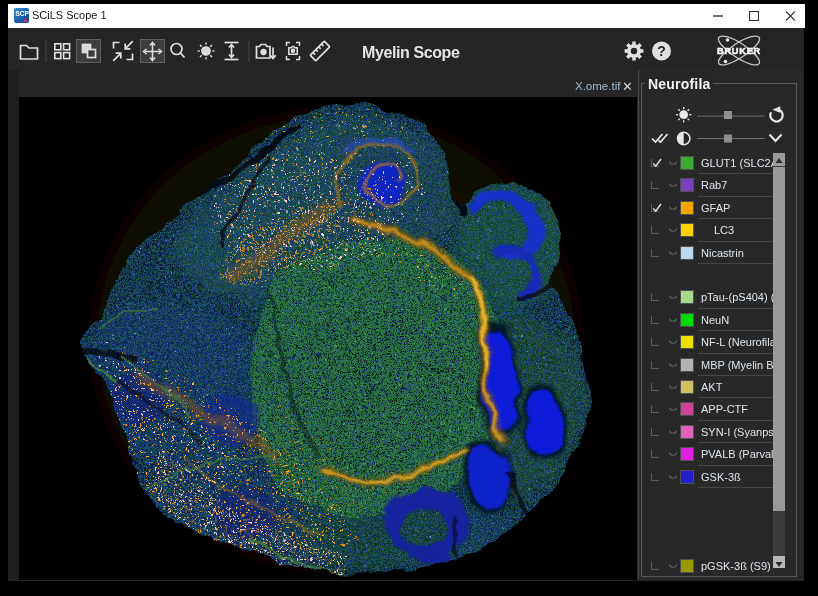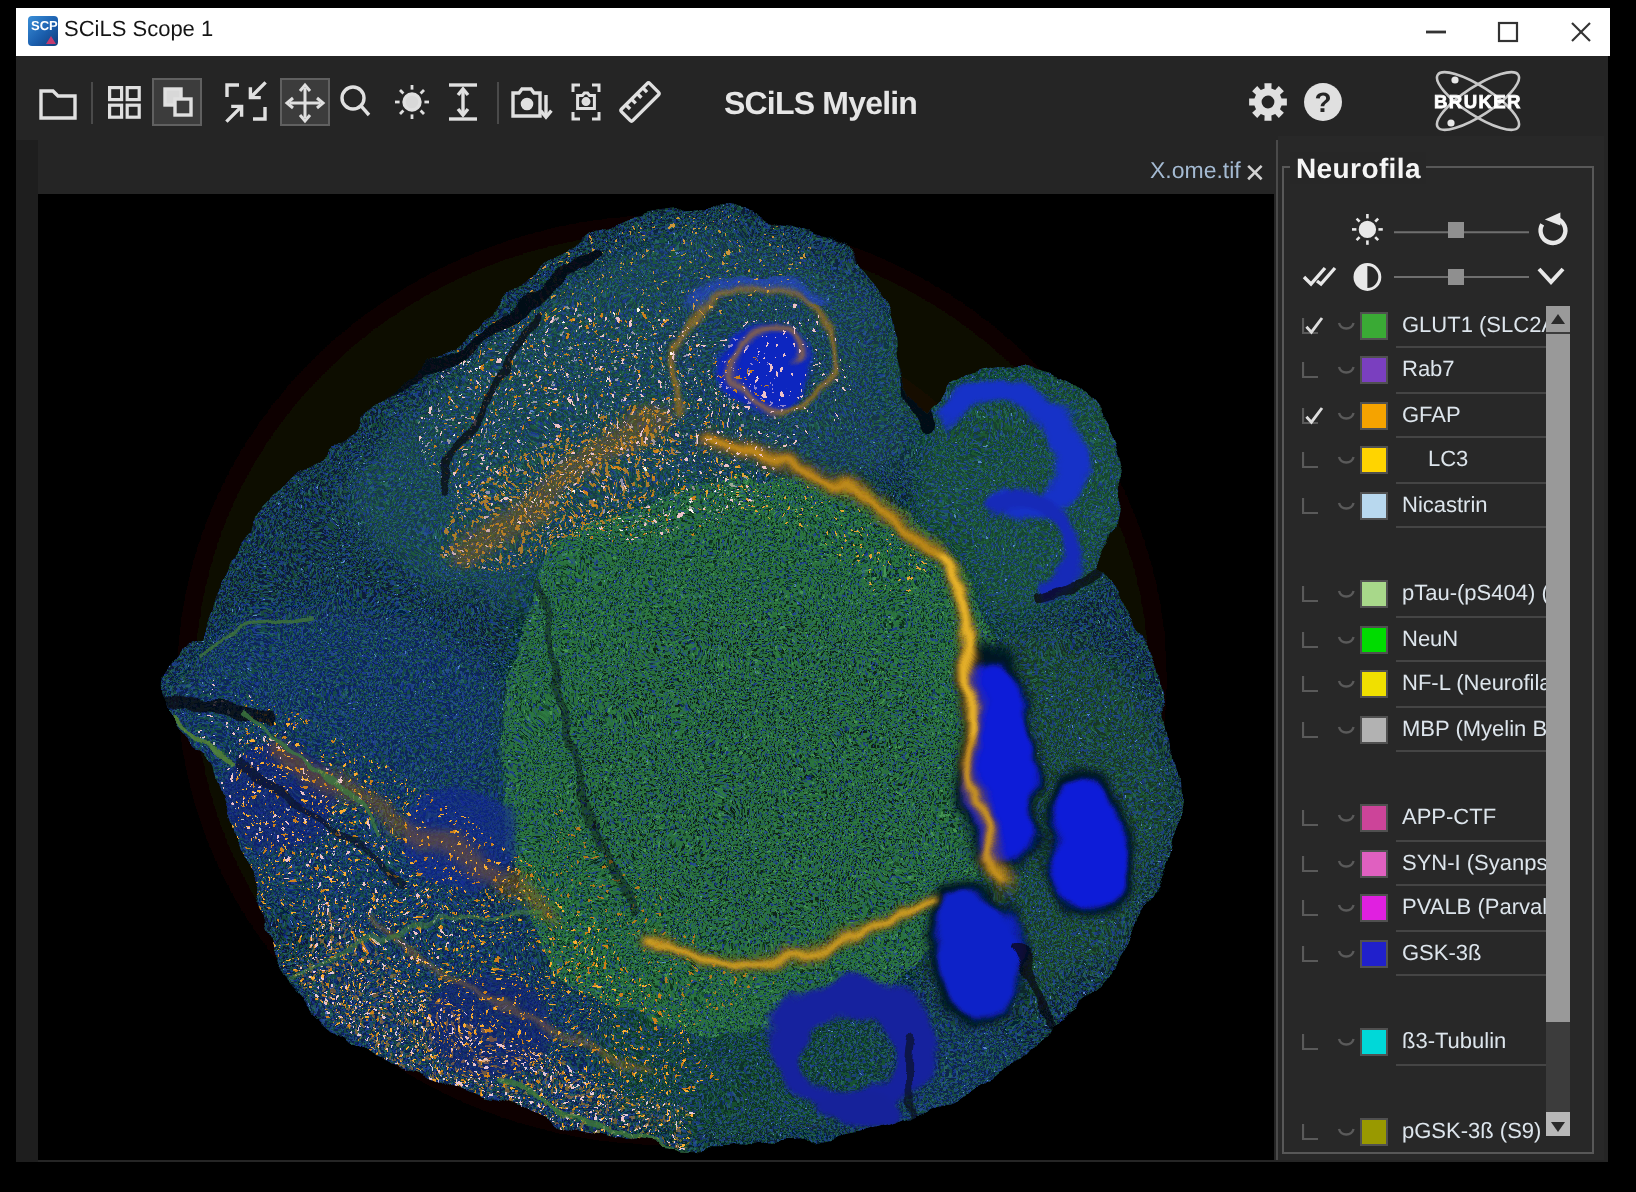--- a/index.html
+++ b/index.html
@@ -116,21 +116,21 @@
 
     <g transform="rotate(-45 312 23)">
       <rect x="302" y="19" width="20" height="8" rx="1"></rect>
       <line x1="306" y1="19" x2="306" y2="22"></line>
       <line x1="310" y1="19" x2="310" y2="22"></line>
       <line x1="314" y1="19" x2="314" y2="22"></line>
       <line x1="318" y1="19" x2="318" y2="22"></line>
     </g>
   </g>
 </svg>
-<div class="abs" id="tbtitle">SCiLS Myelin</div>
+<div class="abs" id="tbtitle">Myelin Scope</div>
 
 <svg class="abs" style="left:615px;top:38px" width="70" height="28" viewBox="0 0 70 28">
   <g fill="#e0e0e0">
     <path id="gear" fill-rule="evenodd" transform="translate(6.5,0)" d="M21.93 11.20 L21.93 14.80 L19.29 14.69 L18.50 16.61 L20.44 18.40 L17.90 20.94 L16.11 19.00 L14.19 19.79 L14.30 22.43 L10.70 22.43 L10.81 19.79 L8.89 19.00 L7.10 20.94 L4.56 18.40 L6.50 16.61 L5.71 14.69 L3.07 14.80 L3.07 11.20 L5.71 11.31 L6.50 9.39 L4.56 7.60 L7.10 5.06 L8.89 7.00 L10.81 6.21 L10.70 3.57 L14.30 3.57 L14.19 6.21 L16.11 7.00 L17.90 5.06 L20.44 7.60 L18.50 9.39 L19.29 11.31 Z M15.70 13.00 a3.2 3.2 0 1 0 -6.4 0 a3.2 3.2 0 1 0 6.4 0 Z"></path>
     <circle cx="46.5" cy="13" r="9.5"></circle>
     <text x="46.5" y="18" font-size="14" font-weight="bold" fill="#252525" text-anchor="middle" font-family="Liberation Sans">?</text>
   </g>
 </svg>
 
 <svg class="abs" style="left:713px;top:35px" width="52" height="31" viewBox="0 0 52 31">
@@ -590,20 +590,31 @@
 <svg class="abs" style="left:9px;top:5px" width="12" height="11" viewBox="0 0 12 11">
 <path d="M0.5 2 V9.5 H8" stroke="#5a5a5a" stroke-width="1.1" fill="none"></path>
       </svg>
 <svg class="abs" style="left:26px;top:7px" width="10" height="10" viewBox="0 0 10 10">
 <path d="M1.5 2.5 A3.8 3.8 0 0 0 8.8 2.5" stroke="#5a5a5a" stroke-width="1.2" fill="none"></path>
       </svg>
 <div class="abs" style="left:39px;top:5px;width:12px;height:12px;background:#b2b2b2;outline:1px solid #505050;"></div>
 <div class="abs chname" style="left:59px;top:5px">MBP (Myelin Ba</div>
 <div class="abs" style="left:56px;top:21.4px;width:75px;height:1px;background:#454545"></div>
 </div>
+<div class="abs" style="left:0;top:224.0px;width:154px;height:22.4px">
+<svg class="abs" style="left:9px;top:5px" width="12" height="11" viewBox="0 0 12 11">
+<path d="M0.5 2 V9.5 H8" stroke="#5a5a5a" stroke-width="1.1" fill="none"></path>
+      </svg>
+<svg class="abs" style="left:26px;top:7px" width="10" height="10" viewBox="0 0 10 10">
+<path d="M1.5 2.5 A3.8 3.8 0 0 0 8.8 2.5" stroke="#5a5a5a" stroke-width="1.2" fill="none"></path>
+      </svg>
+<div class="abs" style="left:39px;top:5px;width:12px;height:12px;background:#cfc060;outline:1px solid #505050;"></div>
+<div class="abs chname" style="left:59px;top:5px">AKT</div>
+<div class="abs" style="left:56px;top:21.4px;width:75px;height:1px;background:#454545"></div>
+</div>
 <div class="abs" style="left:0;top:246.4px;width:154px;height:22.4px">
 <svg class="abs" style="left:9px;top:5px" width="12" height="11" viewBox="0 0 12 11">
 <path d="M0.5 2 V9.5 H8" stroke="#5a5a5a" stroke-width="1.1" fill="none"></path>
       </svg>
 <svg class="abs" style="left:26px;top:7px" width="10" height="10" viewBox="0 0 10 10">
 <path d="M1.5 2.5 A3.8 3.8 0 0 0 8.8 2.5" stroke="#5a5a5a" stroke-width="1.2" fill="none"></path>
       </svg>
 <div class="abs" style="left:39px;top:5px;width:12px;height:12px;background:#cc4499;outline:1px solid #505050;"></div>
 <div class="abs chname" style="left:59px;top:5px">APP-CTF</div>
 <div class="abs" style="left:56px;top:21.4px;width:75px;height:1px;background:#454545"></div>
@@ -632,31 +643,20 @@
 </div>
 <div class="abs" style="left:0;top:313.6px;width:154px;height:22.4px">
 <svg class="abs" style="left:9px;top:5px" width="12" height="11" viewBox="0 0 12 11">
 <path d="M0.5 2 V9.5 H8" stroke="#5a5a5a" stroke-width="1.1" fill="none"></path>
       </svg>
 <svg class="abs" style="left:26px;top:7px" width="10" height="10" viewBox="0 0 10 10">
 <path d="M1.5 2.5 A3.8 3.8 0 0 0 8.8 2.5" stroke="#5a5a5a" stroke-width="1.2" fill="none"></path>
       </svg>
 <div class="abs" style="left:39px;top:5px;width:12px;height:12px;background:#2020cc;outline:1px solid #505050;"></div>
 <div class="abs chname" style="left:59px;top:5px">GSK-3ß</div>
-<div class="abs" style="left:56px;top:21.4px;width:75px;height:1px;background:#454545"></div>
-</div>
-<div class="abs" style="left:0;top:358.4px;width:154px;height:22.4px">
-<svg class="abs" style="left:9px;top:5px" width="12" height="11" viewBox="0 0 12 11">
-<path d="M0.5 2 V9.5 H8" stroke="#5a5a5a" stroke-width="1.1" fill="none"></path>
-      </svg>
-<svg class="abs" style="left:26px;top:7px" width="10" height="10" viewBox="0 0 10 10">
-<path d="M1.5 2.5 A3.8 3.8 0 0 0 8.8 2.5" stroke="#5a5a5a" stroke-width="1.2" fill="none"></path>
-      </svg>
-<div class="abs" style="left:39px;top:5px;width:12px;height:12px;background:#00d8d8;outline:1px solid #505050;"></div>
-<div class="abs chname" style="left:59px;top:5px">ß3-Tubulin</div>
 <div class="abs" style="left:56px;top:21.4px;width:75px;height:1px;background:#454545"></div>
 </div>
 <div class="abs" style="left:0;top:403.2px;width:154px;height:22.4px">
 <svg class="abs" style="left:9px;top:5px" width="12" height="11" viewBox="0 0 12 11">
 <path d="M0.5 2 V9.5 H8" stroke="#5a5a5a" stroke-width="1.1" fill="none"></path>
       </svg>
 <svg class="abs" style="left:26px;top:7px" width="10" height="10" viewBox="0 0 10 10">
 <path d="M1.5 2.5 A3.8 3.8 0 0 0 8.8 2.5" stroke="#5a5a5a" stroke-width="1.2" fill="none"></path>
       </svg>
 <div class="abs" style="left:39px;top:5px;width:12px;height:12px;background:#999900;outline:1px solid #505050;"></div>

